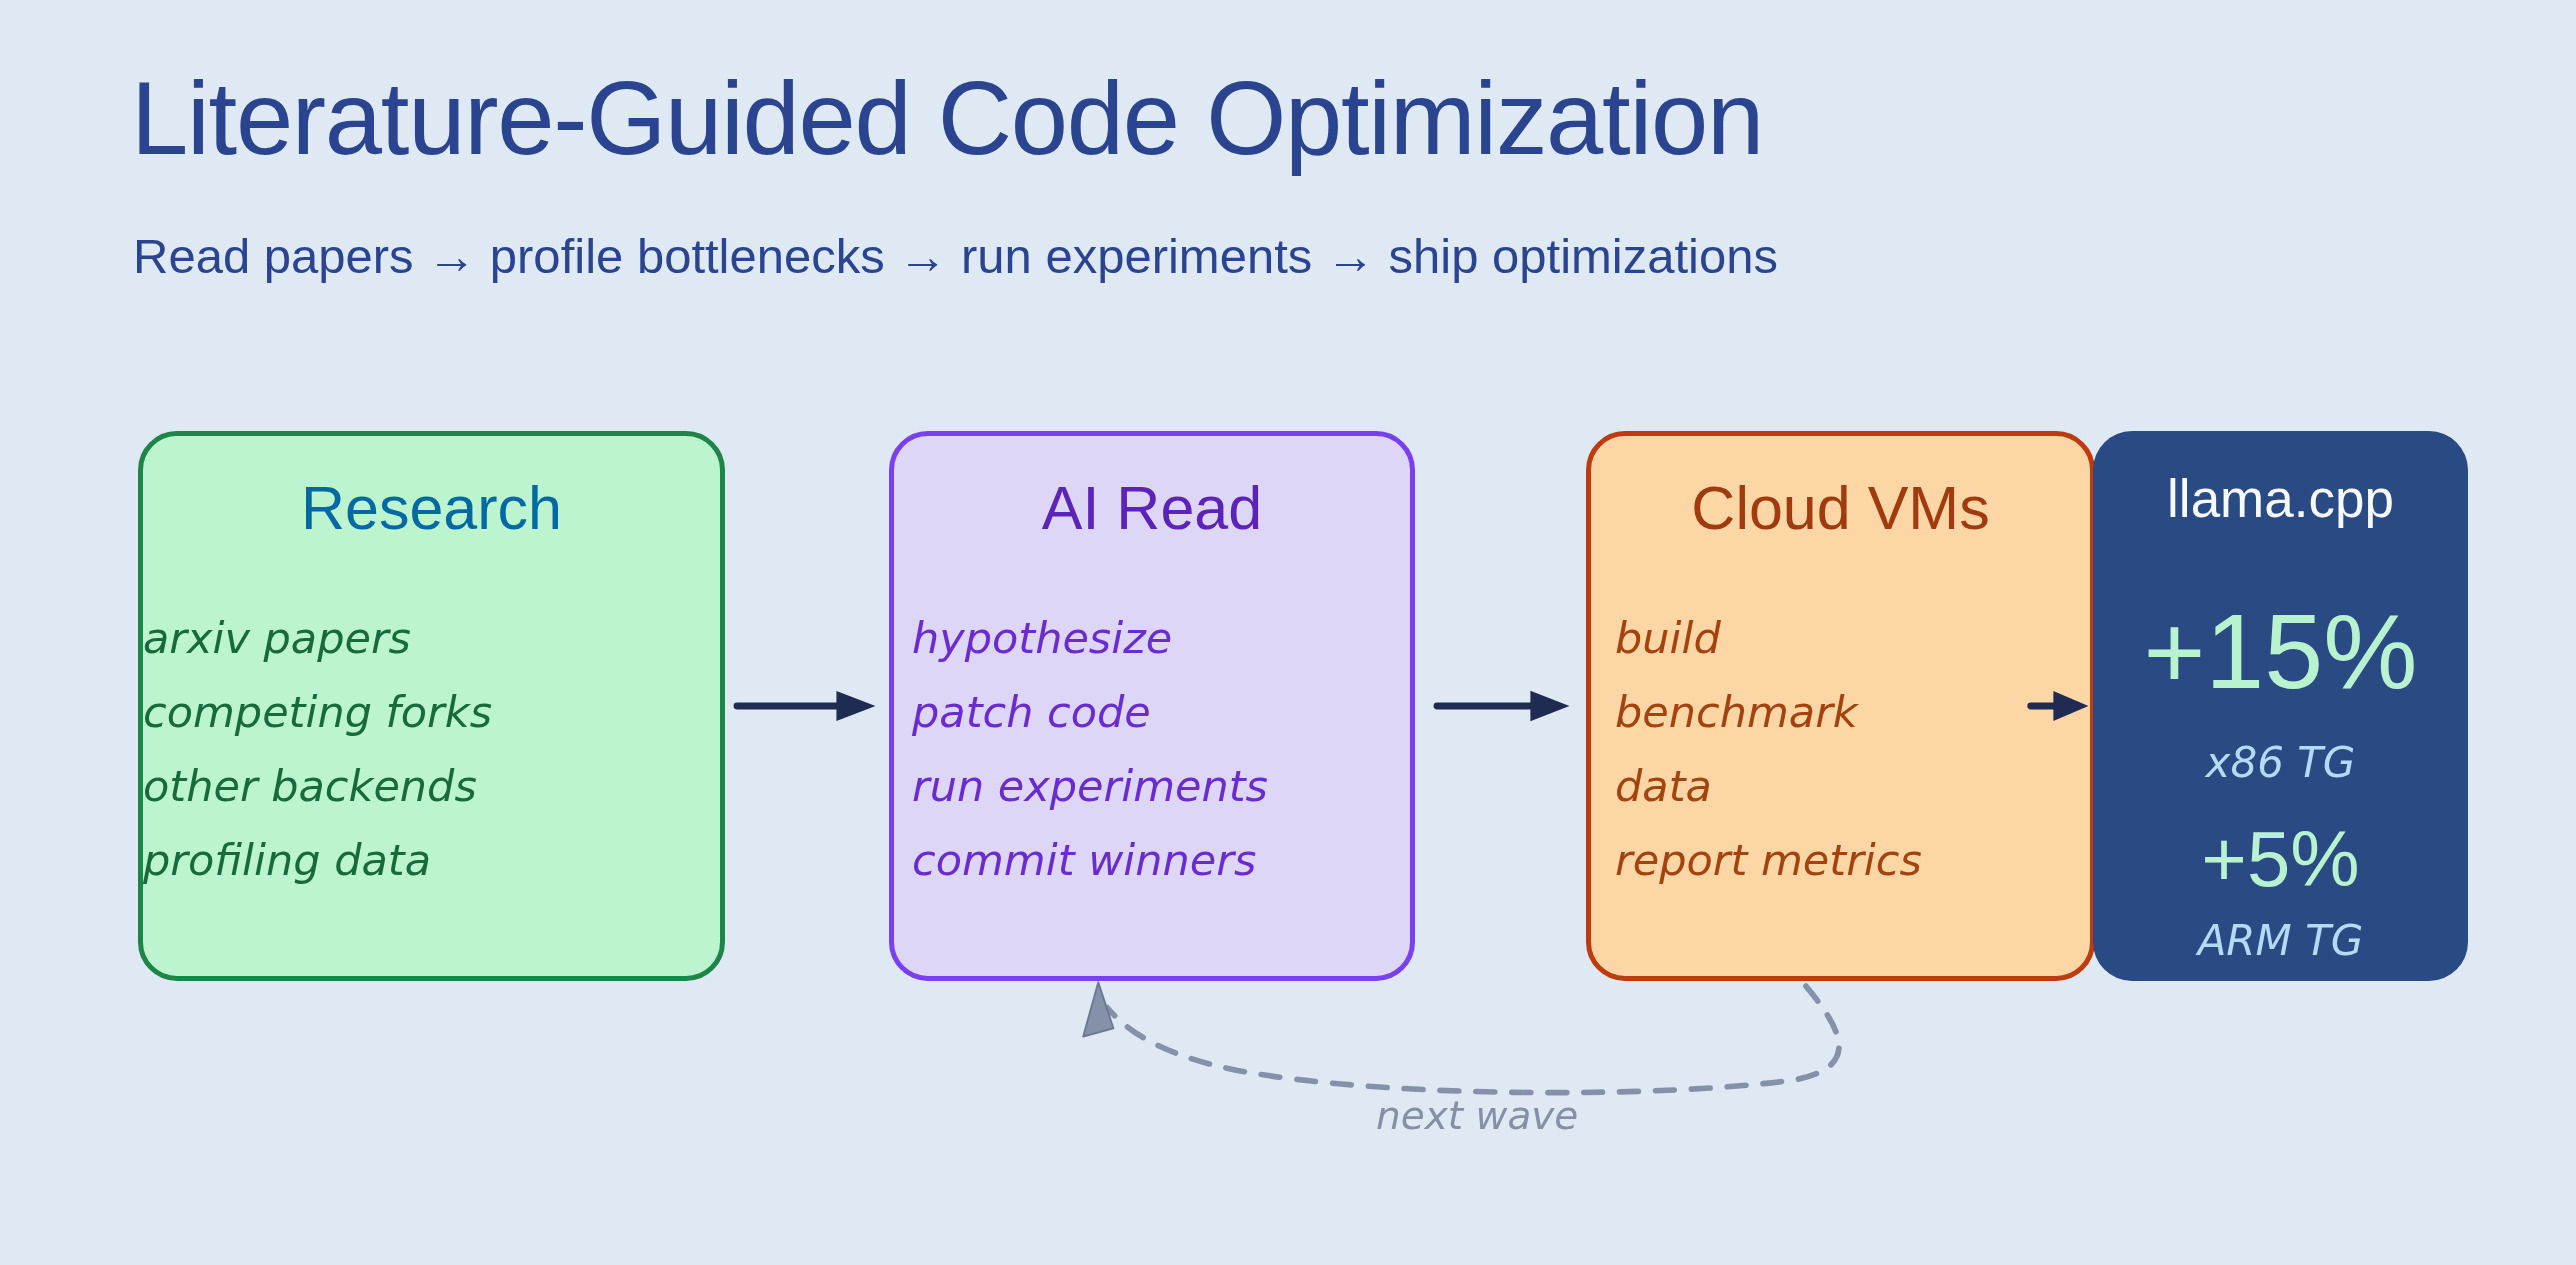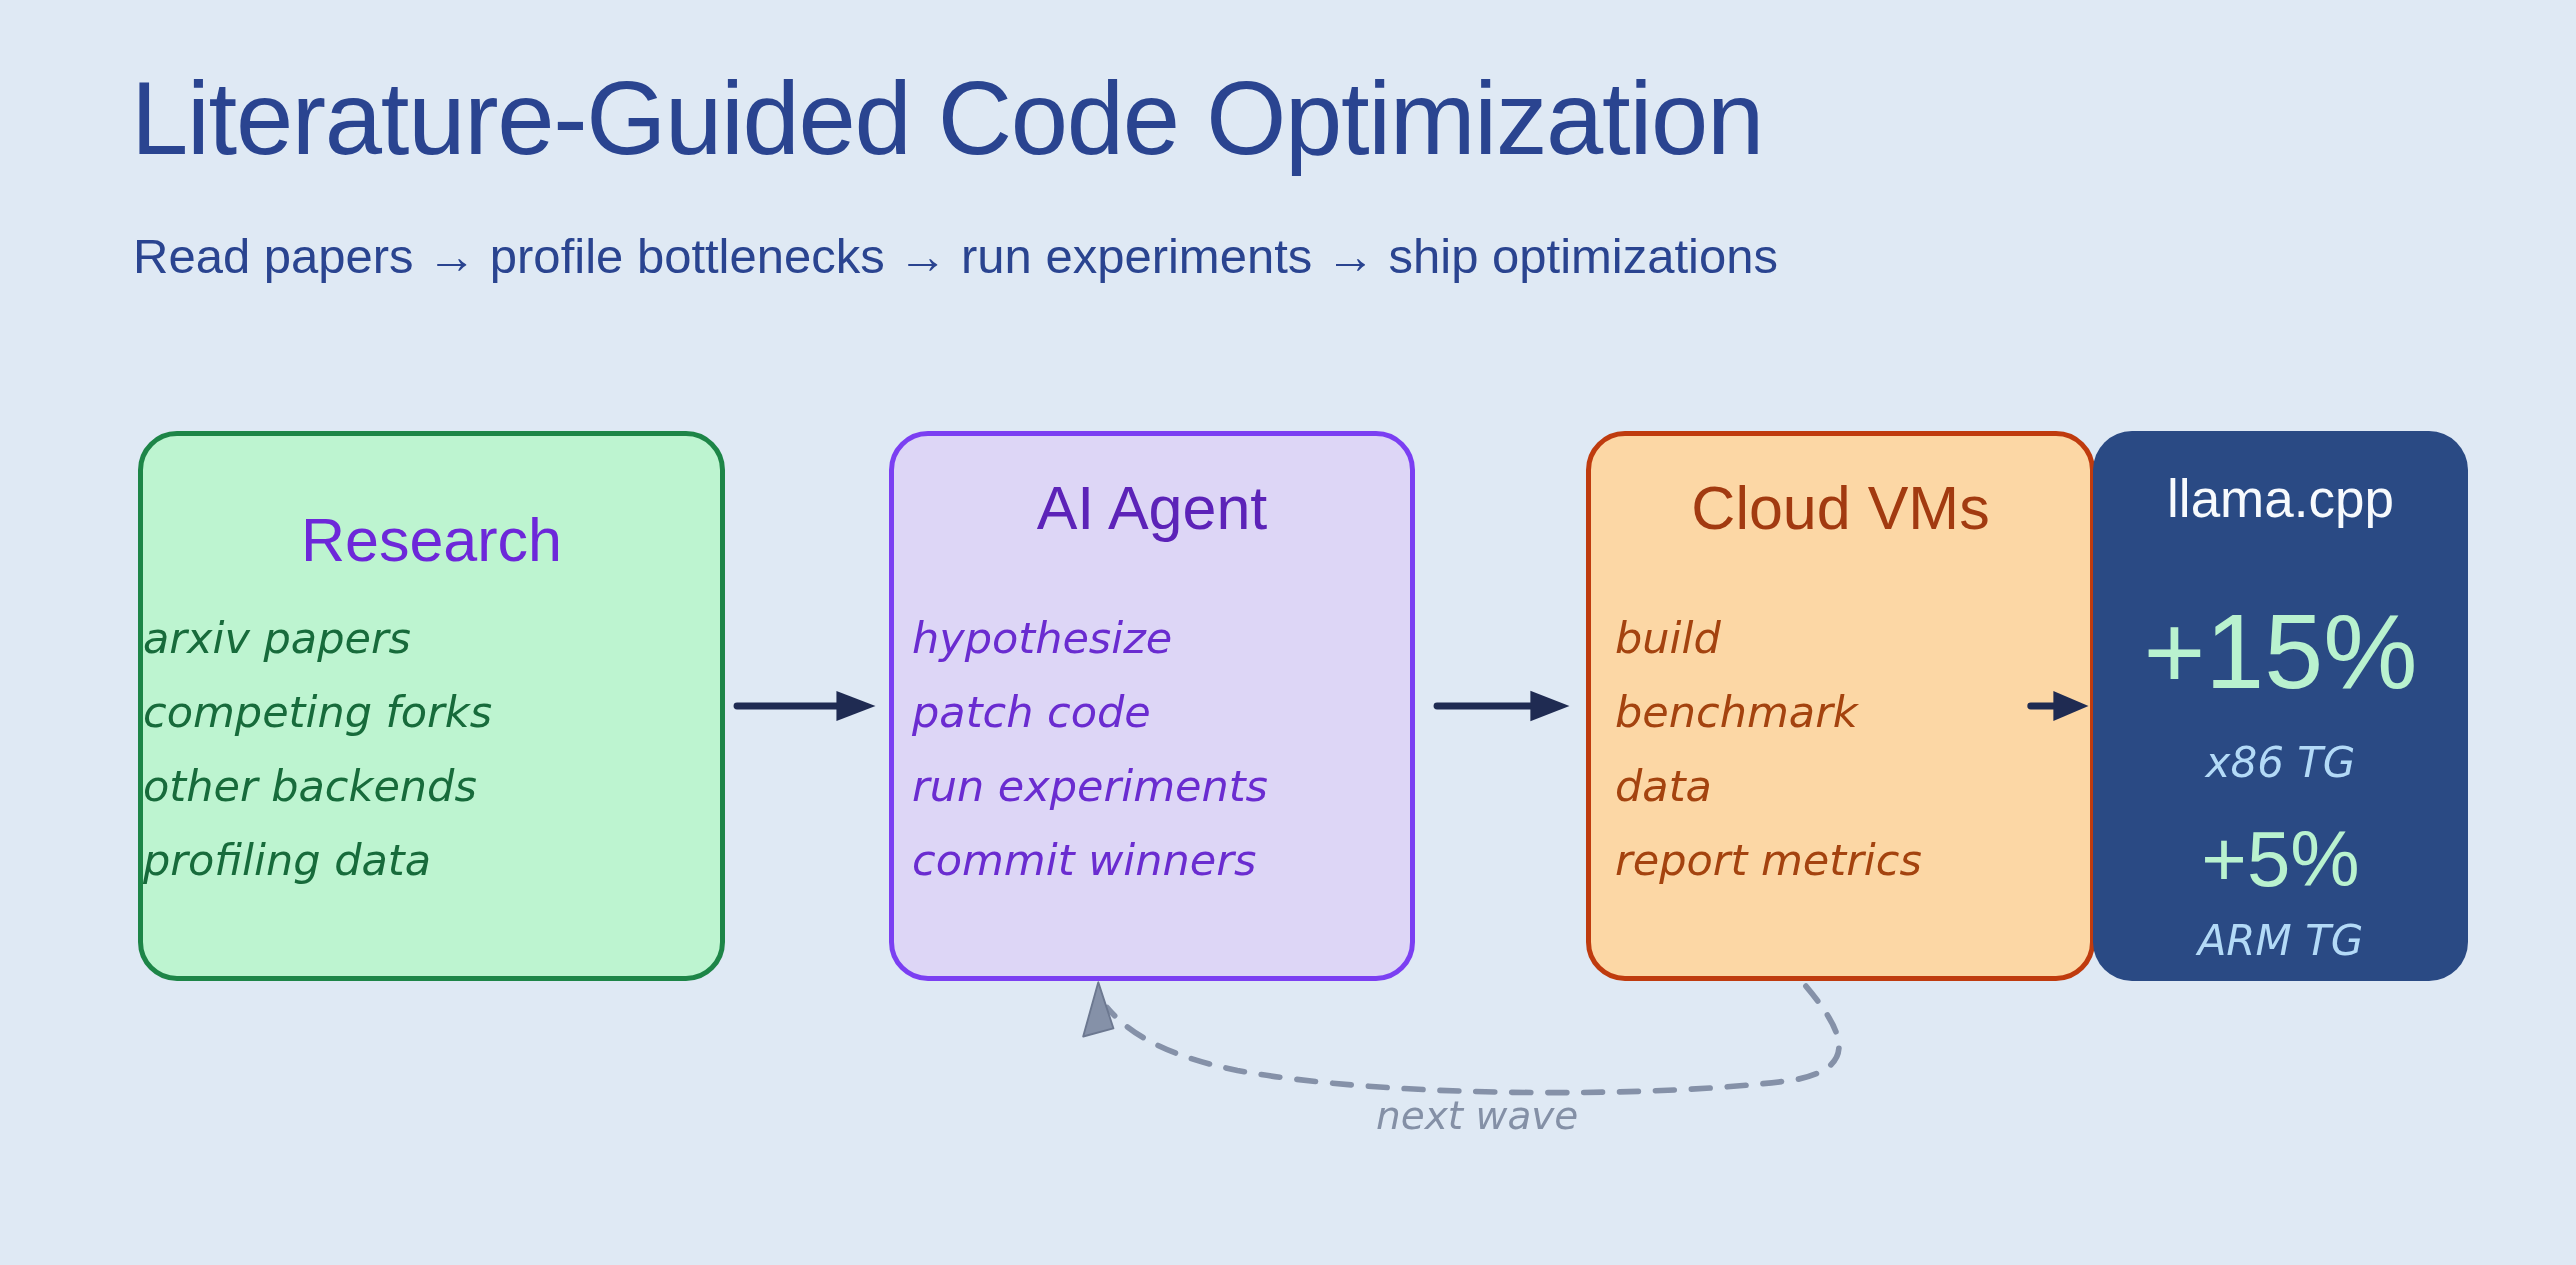--- a/index.html
+++ b/index.html
@@ -53,21 +53,21 @@
   }
   .item {
     display: block;
     font-family: "DejaVu Sans", sans-serif;
     font-style: italic;
     font-size: 43px;
     line-height: 74px;
     white-space: nowrap;
   }
   .box-research { left: 138px; width: 587px; background: #bdf4d0; border: 5.7px solid #1d8547; }
-  .box-research .box-title { color: #6d28d9; margin-top: 32px; }
+  .box-research .box-title { color: #0369a1; }
   .box-research .items { }
   .box-research .item { color: #176b3b; }
 
   .box-ai { left: 889px; width: 526px; background: #ddd6f6; border: 5.7px solid #7b3ff2; }
   .box-ai .box-title { color: #5c23b8; }
   .box-ai .items { padding-left: 18px; }
   .box-ai .item { color: #6a2cd0; }
 
   .box-cloud { left: 1586px; width: 509px; background: #fcd7a5; border: 5.7px solid #bf3b0e; }
   .box-cloud .box-title { color: #a23a10; }
@@ -121,21 +121,21 @@
     <span class="box-title">Research</span>
     <div class="items">
       <span class="item">arxiv papers</span>
       <span class="item">competing forks</span>
       <span class="item">other backends</span>
       <span class="item">profiling data</span>
     </div>
   </div>
 
   <div class="box box-ai">
-    <span class="box-title">AI Agent</span>
+    <span class="box-title">AI Read</span>
     <div class="items">
       <span class="item">hypothesize</span>
       <span class="item">patch code</span>
       <span class="item">run experiments</span>
       <span class="item">commit winners</span>
     </div>
   </div>
 
   <div class="box box-cloud">
     <span class="box-title">Cloud VMs</span>

